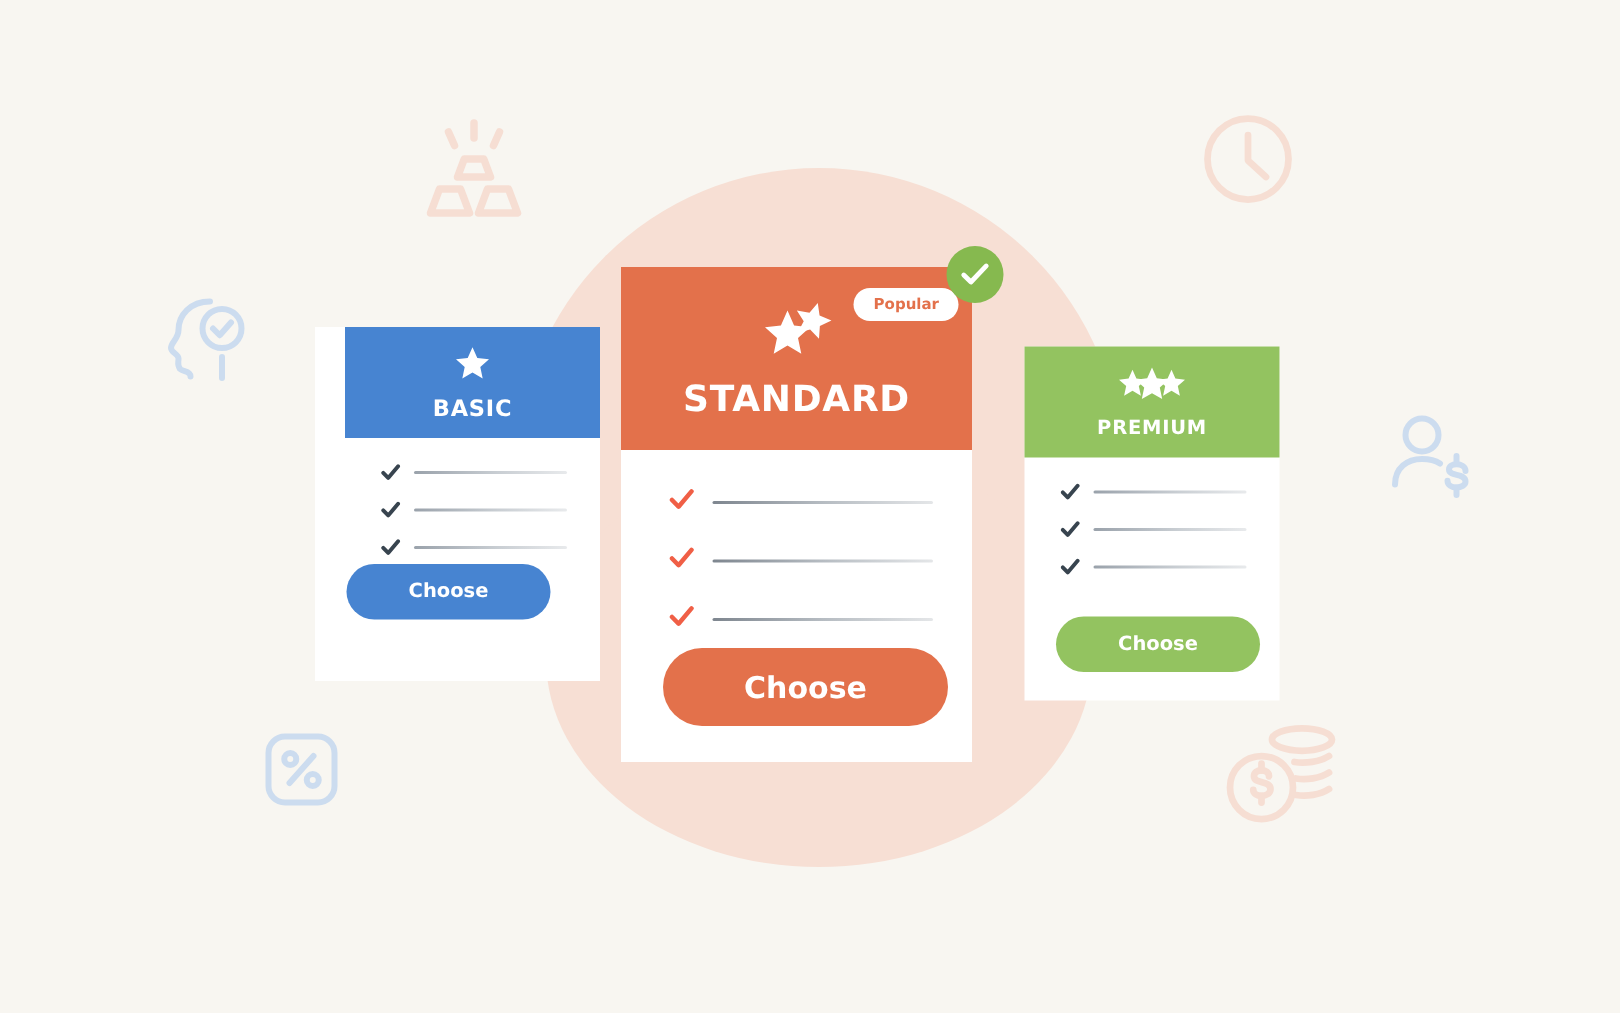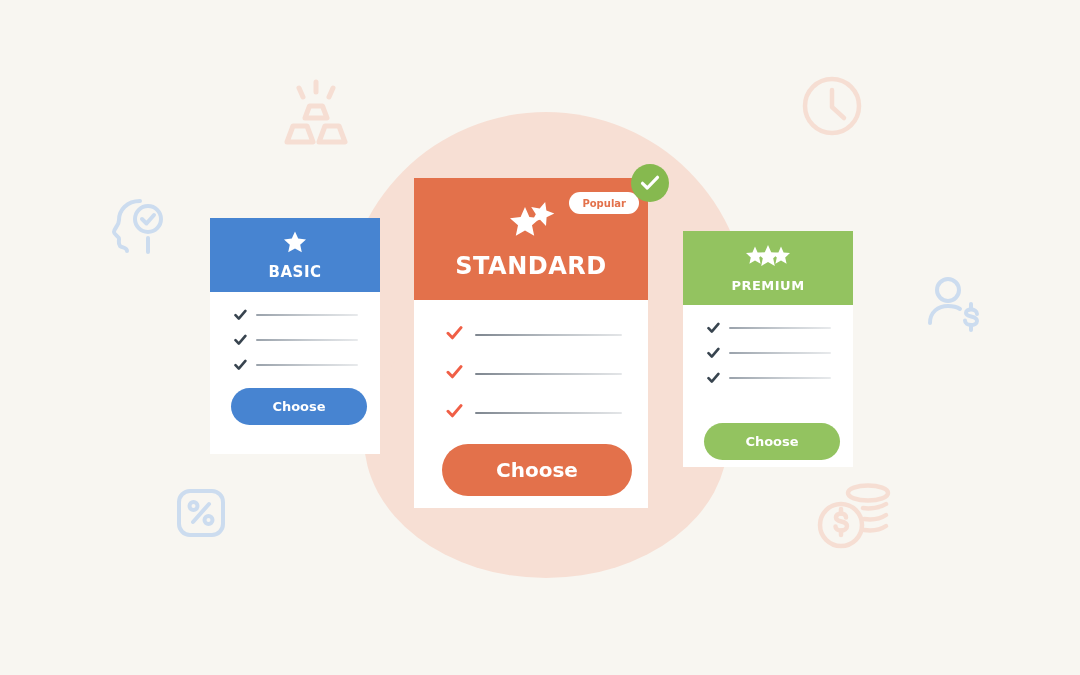--- a/index.html
+++ b/index.html
@@ -87,25 +87,24 @@
 
   .choose-btn {
     display: flex;
     align-items: center;
     justify-content: center;
     color: #ffffff;
     font-weight: bold;
     border: none;
     cursor: pointer;
     font-family: "DejaVu Sans", "Liberation Sans", sans-serif;
-    margin-top: 12px;
-  }
-
-  
-  #card-basic { left: 210px; top: 218px; width: 170px; height: 236px; }
+  }
+
+  
+  #card-basic { left: 210px; top: 218px; width: 170px; height: 236px; padding-left: 20px; }
   #card-basic .card-head { height: 74px; background: #4784d1; }
   #card-basic .card-title { font-size: 15px; margin-top: 7px; }
   #card-basic .features { margin: 17px 0 0 0; padding: 0 22px 0 24px; }
   #card-basic .feature-row { height: 12px; margin-bottom: 13px; }
   #card-basic .feature-line {
     height: 2px; margin-left: 9px;
     background: linear-gradient(90deg,#9aa2ab 0%, #c9ced3 55%, #e8eaec 100%);
   }
   #card-basic .choose-btn {
     position: absolute; left: 21px; top: 158px;

